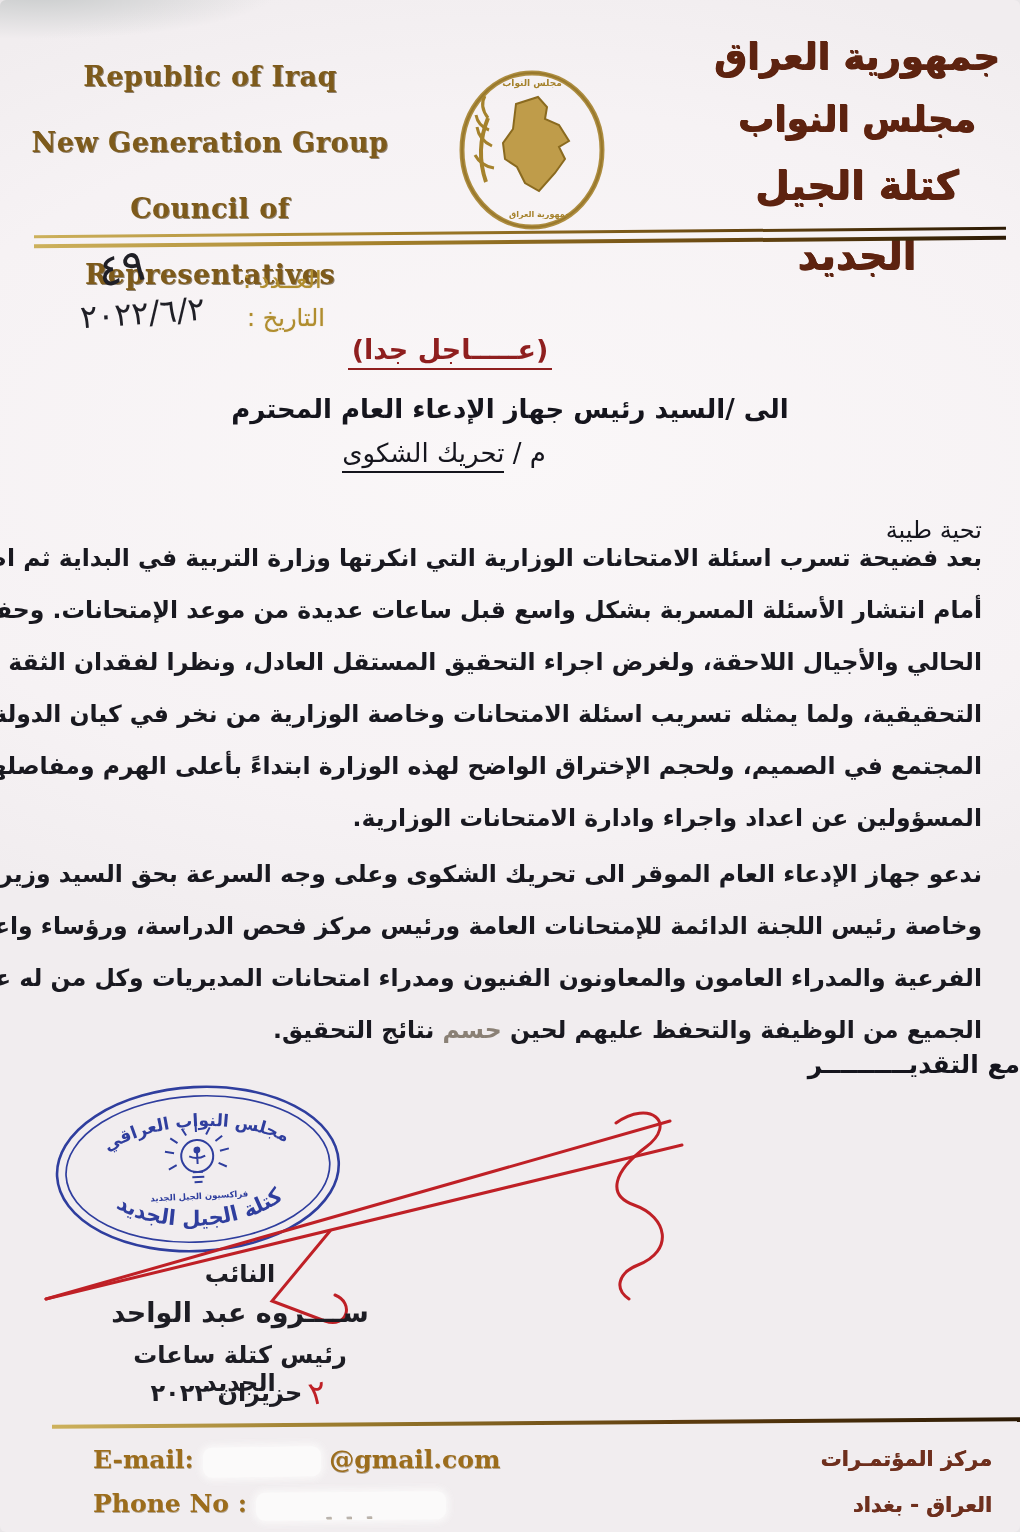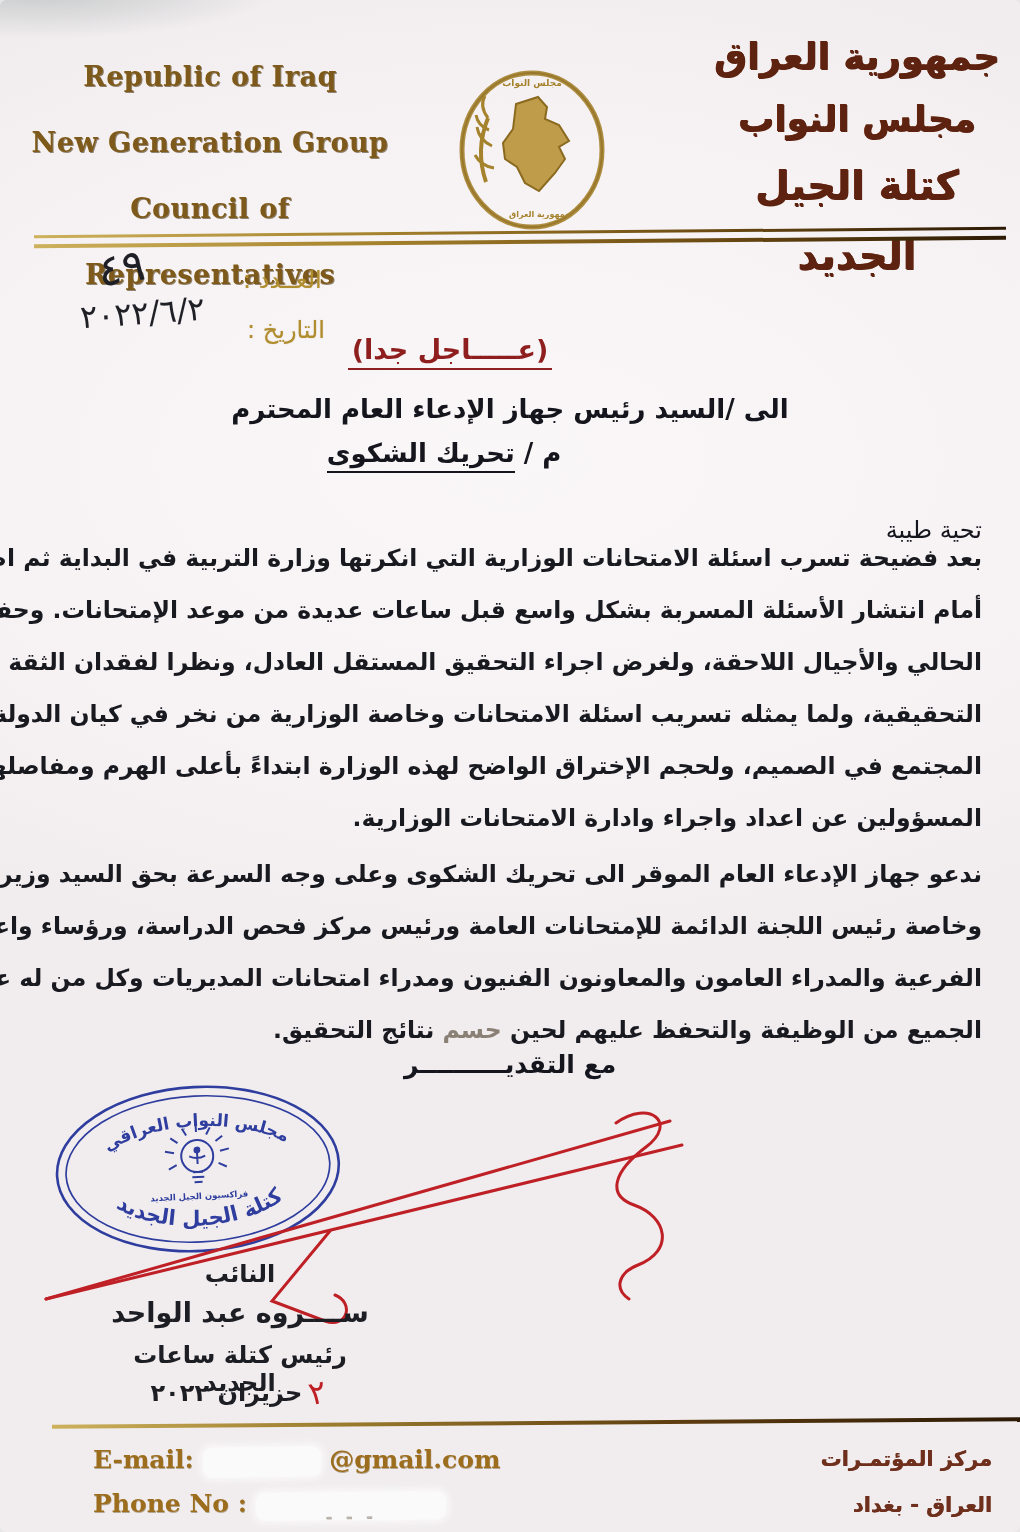--- a/index.html
+++ b/index.html
@@ -43,29 +43,29 @@
   .hand{color:#1f1f26;font-family:"DejaVu Sans",sans-serif;}
   
   .urgent{
     left:0;top:334px;width:900px;text-align:center;direction:rtl;
     color:#8f1f1f;font-size:27px;font-weight:700;
   }
   .urgent span{border-bottom:2.5px solid #8f1f1f;padding:0 4px 3px;}
   .addr{left:0;top:394px;width:1020px;text-align:center;direction:rtl;
     color:#15151d;font-size:26px;font-weight:700;}
   .subj{left:0;top:438px;width:888px;text-align:center;direction:rtl;
-    color:#15151d;font-size:26px;font-weight:700;}
+    color:#15151d;font-size:26px;font-weight:400;}
   .subj .u{border-bottom:2.5px solid #15151d;padding-bottom:3px;}
   .greet{left:38px;top:516px;width:944px;direction:rtl;text-align:right;
     color:#15151d;font-size:24px;font-weight:400;}
   .para{left:38px;width:944px;direction:rtl;color:#191920;font-size:23.5px;font-weight:700;}
   .jline{height:52px;line-height:52px;text-align:justify;text-align-last:justify;white-space:nowrap;}
   .jline.last{text-align-last:right;white-space:normal;}
   .faded{color:#8a8075;}
-  .closing{left:0;top:1050px;width:1020px;text-align:center;direction:rtl;
+  .closing{left:0;top:1050px;width:1020px;text-align:right;direction:rtl;
     color:#15151d;font-size:25px;font-weight:700;}
   
   .stamp{left:48px;top:1080px;transform:rotate(-3deg);}
   .scrawl{left:28px;top:1093px;pointer-events:none;}
   .sig{left:95px;width:290px;text-align:center;direction:rtl;color:#1d1d24;font-weight:700;}
   .sig.t1{top:1260px;font-size:24px;}
   .sig.t2{top:1297px;font-size:27px;}
   .sig.t3{top:1341px;font-size:24px;}
   .sig.t4{top:1379px;font-size:24px;}
   .red-digit{color:#bf2026;display:inline-block;transform:rotate(-12deg) scale(1.35);
@@ -113,21 +113,21 @@
     <div class="l2">مجلس النواب</div>
     <div class="l3">كتلة الجيل الجديد</div>
   </div>
 
   <div class="abs rule" style="top:231px;"></div>
   <div class="abs rule" style="top:240px;height:4px;"></div>
 
   <div class="abs hand" style="left:98px;top:242px;font-size:44px;transform:rotate(-10deg) skewX(-4deg);">٤٩</div>
   <div class="abs gold-label" style="left:243px;top:266px;">العــدد :</div>
   <div class="abs hand" style="left:80px;top:294px;font-size:32px;transform:rotate(-4deg);direction:ltr;">٢٠٢٢/٦/٢</div>
-  <div class="abs gold-label" style="left:247px;top:304px;margin-top:12px;">التاريخ :</div>
+  <div class="abs gold-label" style="left:247px;top:304px;">التاريخ :</div>
 
   <div class="abs urgent">
     <span>(عـــــاجل جدا)</span>
   </div>
 
   <div class="abs addr">الى /السيد رئيس جهاز الإدعاء العام المحترم</div>
   <div class="abs subj">
     <span>م / </span><span class="u">تحريك الشكوى</span>
   </div>
 

